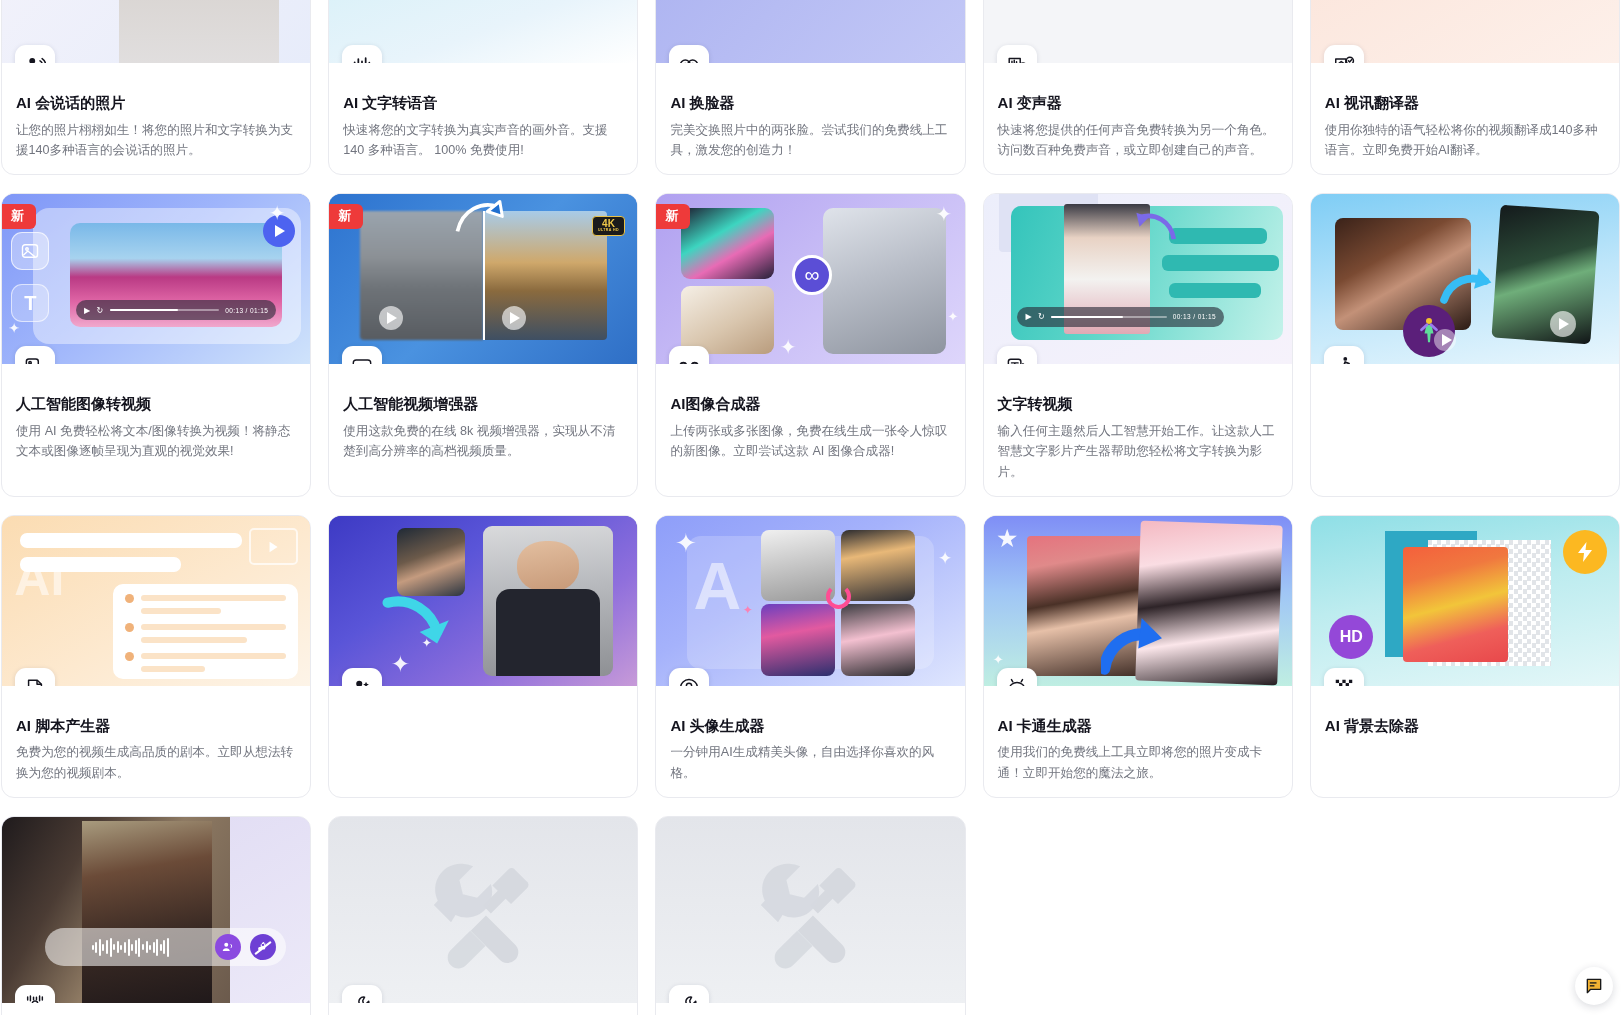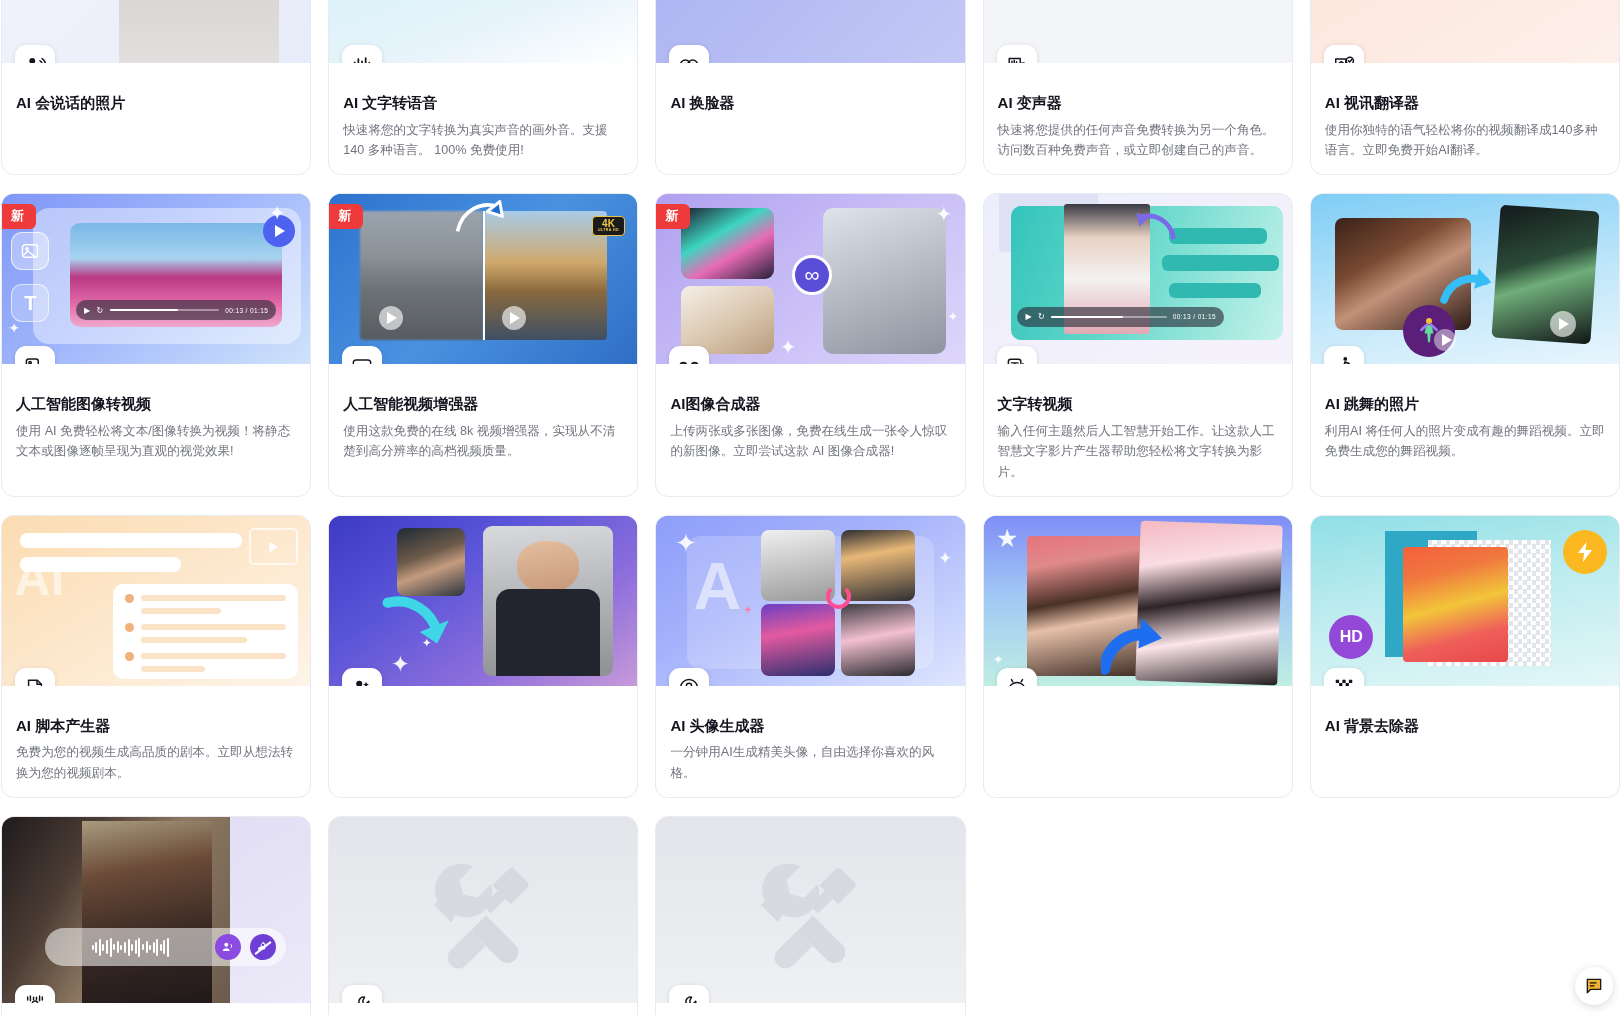--- a/index.html
+++ b/index.html
@@ -133,20 +133,21 @@
           <svg viewBox="0 0 24 24" fill="none" stroke="currentColor" stroke-width="1.7">
             <circle cx="9" cy="7.5" r="3.2" fill="currentColor" stroke="none"></circle>
             <path d="M3.4 19c0-3.2 2.6-5.4 5.6-5.4s5.6 2.2 5.6 5.4" fill="currentColor" stroke="none"></path>
             <path d="M17.5 7.5a4.5 4.5 0 010 8" stroke-linecap="round"></path>
             <path d="M19.8 5a7.6 7.6 0 010 13" stroke-linecap="round"></path>
           </svg>
         </div>
       </div>
       <div class="meta">
         <div class="card-title">AI 会说话的照片</div>
+        <div class="card-desc">让您的照片栩栩如生！将您的照片和文字转换为支援140多种语言的会说话的照片。</div>
       </div>
     </div>
     <div class="card row1">
       <div class="thumb">
         <div class="bg" style="background:#cfeef5"></div>
         <div class="bg" style="background:linear-gradient(160deg,#cdeef6 0%,#e8f4fb 70%,#fff 100%)"></div>
         <div class="icon-chip">
           <svg viewBox="0 0 24 24" stroke="currentColor" stroke-width="1.9" stroke-linecap="round">
             <path d="M4 9v6M8 5.5v13M12 8v8M16 4.5v15M20 9.5v5"></path>
           </svg>
@@ -165,20 +166,21 @@
           <svg viewBox="0 0 24 24" fill="none" stroke="currentColor" stroke-width="1.6">
             <circle cx="8" cy="12" r="5.4"></circle>
             <circle cx="16" cy="12" r="5.4"></circle>
             <circle cx="8" cy="11.4" r="1.1" fill="currentColor"></circle>
             <circle cx="16" cy="11.4" r="1.1" fill="currentColor"></circle>
           </svg>
         </div>
       </div>
       <div class="meta">
         <div class="card-title">AI 换脸器</div>
+        <div class="card-desc">完美交换照片中的两张脸。尝试我们的免费线上工具，激发您的创造力！</div>
       </div>
     </div>
     <div class="card row1">
       <div class="thumb">
         <div class="bg" style="background:#f2f3f7"></div>
         <div class="bg" style="background:#f4f5f8"></div>
         <div class="icon-chip">
           <svg viewBox="0 0 24 24" fill="none" stroke="currentColor" stroke-width="1.6">
             <path d="M3.5 5h12v10H8l-4.5 4z" stroke-linejoin="round"></path>
             <path d="M6.5 8v4M9 6.8v6.4M11.5 8.4v3.2" stroke-linecap="round"></path>
@@ -358,24 +360,20 @@
         </div>
         <div class="playdot" style="right:14%;bottom:16%;width:26px;height:26px"></div>
         <div class="playdot" style="left:40%;bottom:8%;width:22px;height:22px;background:rgba(255,255,255,.45)"></div>
         <div class="icon-chip">
           <svg viewBox="0 0 24 24" fill="none" stroke="currentColor" stroke-width="1.8" stroke-linecap="round">
             <circle cx="13.4" cy="4.3" r="2.1" fill="currentColor" stroke="none"></circle>
             <path d="M13.2 7.6l-2 5.4 3.4 2.2 1 5.4M11.2 13l-3.3 1.4M13.2 7.6l4.3 1.8M8.6 20.6l2.6-5.2"></path>
           </svg>
         </div>
       </div>
-      <div class="meta">
-        <div class="card-title">AI 跳舞的照片</div>
-        <div class="card-desc">利用AI 将任何人的照片变成有趣的舞蹈视频。立即免费生成您的舞蹈视频。</div>
-      </div>
     </div>
     <div class="card row3">
       <div class="thumb">
         <div class="bg" style="background:#fbddb5"></div>
         <div class="bg" style="background:linear-gradient(150deg,#fbdcb2 0%,#fde9cf 55%,#fdf4e8 100%)"></div>
         <div style="position:absolute;left:4%;top:22%;font-size:50px;font-weight:800;color:rgba(255,255,255,.55);line-height:1">AI</div>
         <div style="position:absolute;left:6%;top:10%;width:72%;height:9%;border-radius:7px;background:#fff"></div>
         <div style="position:absolute;left:6%;top:24%;width:52%;height:9%;border-radius:7px;background:#fff"></div>
         <div style="position:absolute;right:4%;top:7%;width:16%;height:22%;border-radius:5px;border:2px solid rgba(255,255,255,.7);display:flex;align-items:center;justify-content:center">
           <svg viewBox="0 0 14 14" width="16" height="16">
@@ -476,20 +474,24 @@
         <span class="sparkle" style="left:4%;top:6%;font-size:25px">★</span>
         <span class="sparkle" style="left:3%;bottom:12%;font-size:13px">✦</span>
         <div class="icon-chip">
           <svg viewBox="0 0 24 24" fill="none" stroke="currentColor" stroke-width="1.6">
             <path d="M4 12.4a8 6.4 0 0116 0v4.2a3 3 0 01-3 3H7a3 3 0 01-3-3z"></path>
             <path d="M7.4 5.2L6 2.8M16.6 5.2L18 2.8" stroke-linecap="round"></path>
             <circle cx="9.2" cy="13.4" r="1.3" fill="currentColor" stroke="none"></circle>
             <circle cx="14.8" cy="13.4" r="1.3" fill="currentColor" stroke="none"></circle>
           </svg>
         </div>
+      </div>
+      <div class="meta">
+        <div class="card-title">AI 卡通生成器</div>
+        <div class="card-desc">使用我们的免费线上工具立即将您的照片变成卡通！立即开始您的魔法之旅。</div>
       </div>
     </div>
     <div class="card row3">
       <div class="thumb">
         <div class="bg" style="background:#8ee0e4"></div>
         <div class="bg" style="background:linear-gradient(170deg,#8fdfe6 0%,#bdecef 45%,#e4f7f8 100%)"></div>
         <div style="position:absolute;left:24%;top:9%;width:30%;height:74%;background:#2ea8c4"></div>
         <div style="position:absolute;left:38%;top:14%;width:40%;height:74%;background:repeating-conic-gradient(#fff 0 25%, #e1e4e8 0 50%) 0 0/9px 9px"></div>
         <div style="position:absolute;left:30%;top:18%;width:34%;height:68%;background:linear-gradient(165deg,#f4603c 0%,#f0783f 25%,#f2c53a 50%,#ef5f5a 75%,#e8484b 100%);border-radius:4px"></div>
         <div style="position:absolute;right:4%;top:8%;width:44px;height:44px;border-radius:50%;background:#fcb821;display:flex;align-items:center;justify-content:center">

